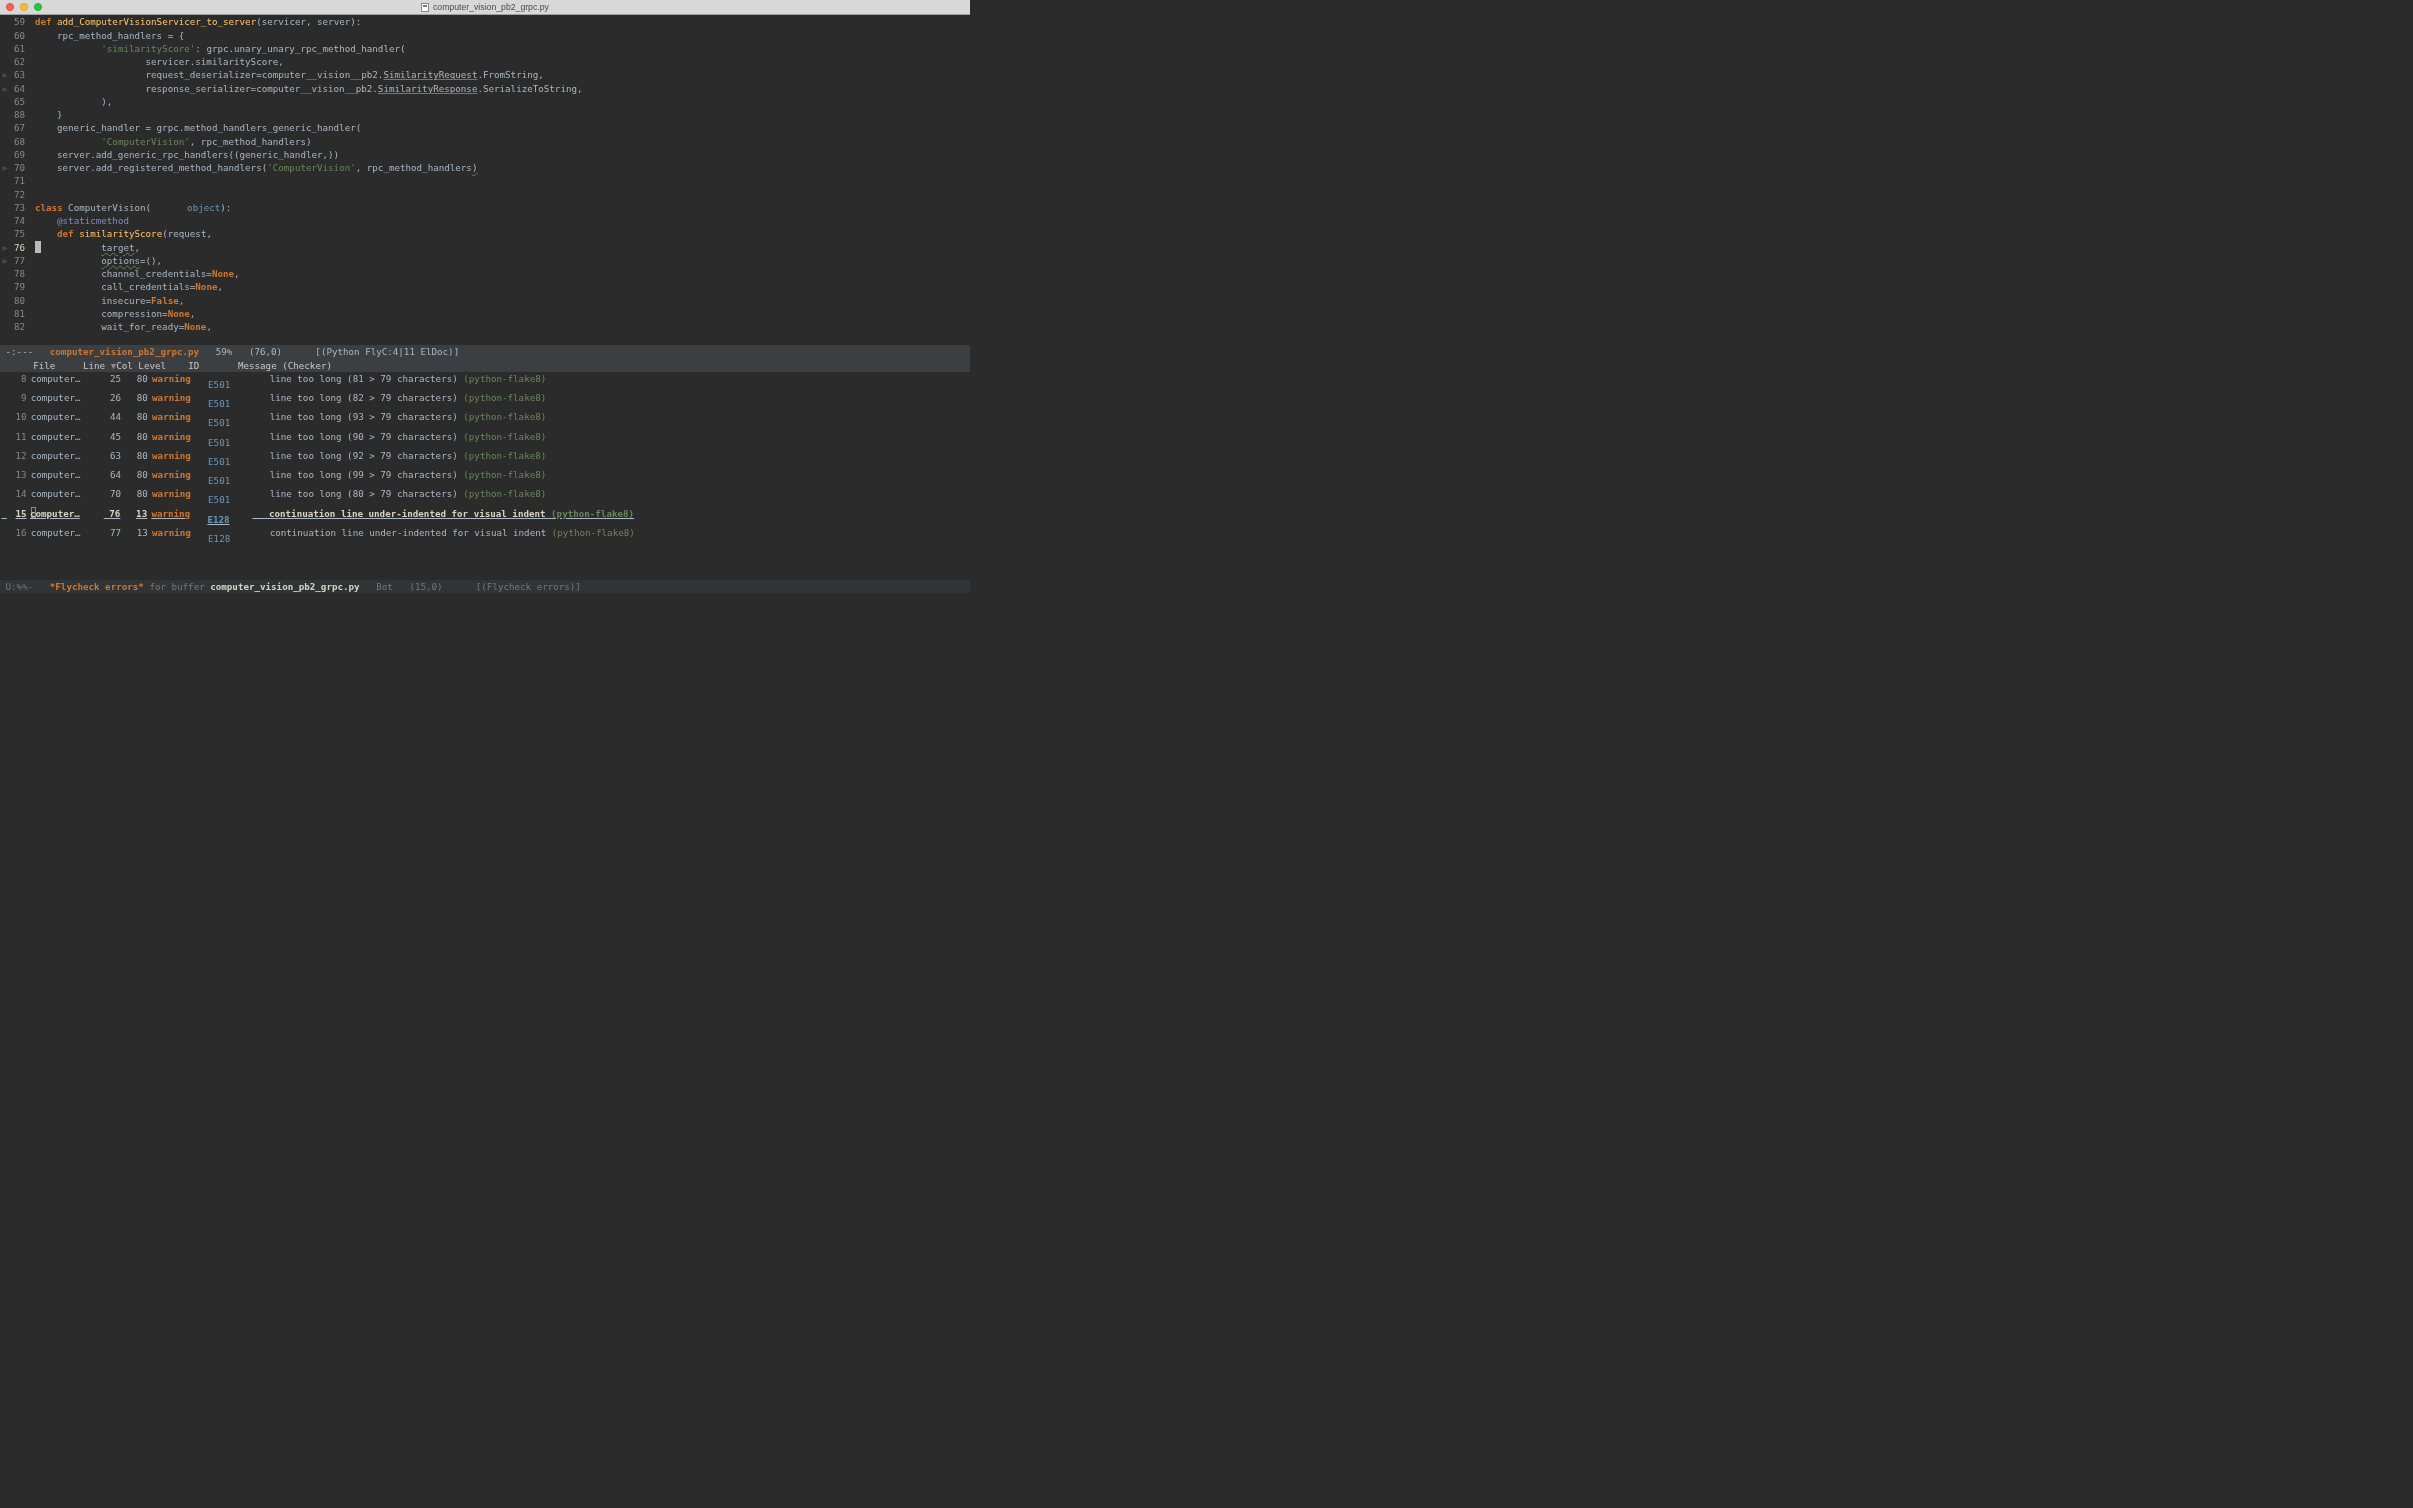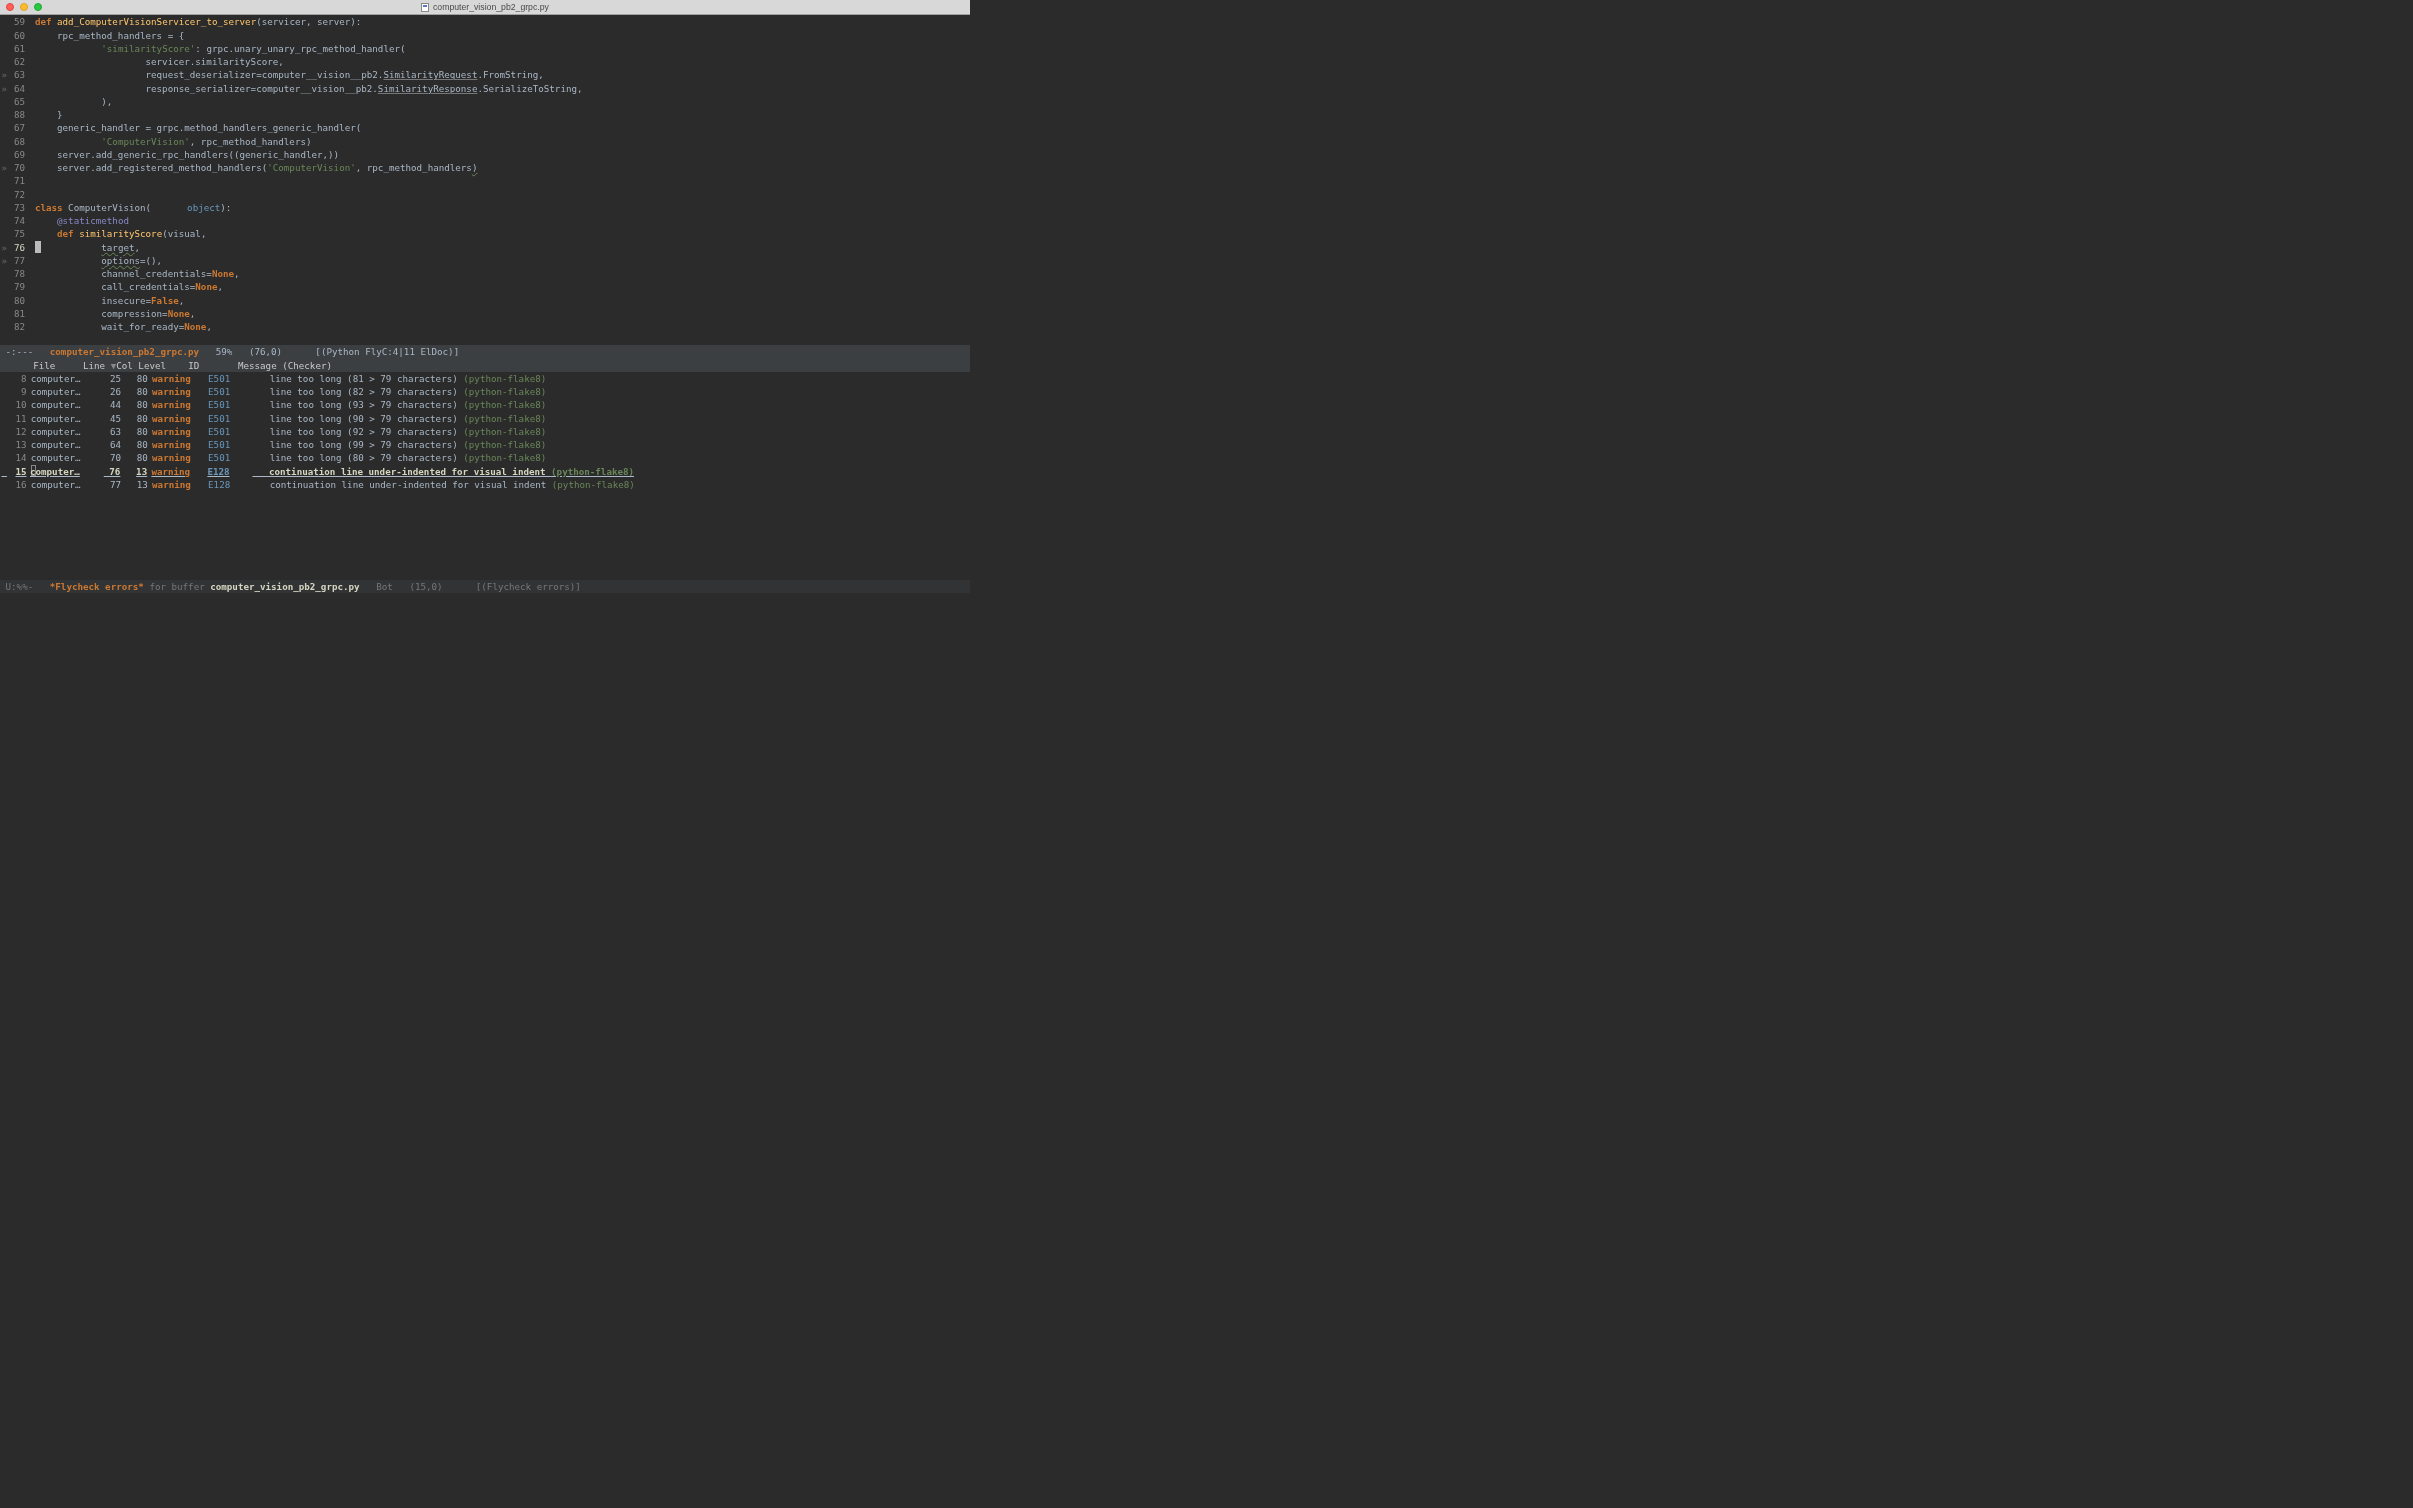--- a/index.html
+++ b/index.html
@@ -98,21 +98,21 @@
   .fly-row .rn { width:22.3px; text-align:right; color:#888; padding-right:4.2px;}
   .fly-row.sel .rn { color:#d6d6c0; }
   .fly-row.sel .fringe { background:#2b2b2b; }
   .fly-row.sel { font-weight:bold;text-decoration:underline; }
   .fly-row .cursor { display:inline-block; width:5.6px; height:11.2px; border:0.7px solid #888; margin-right:-6.3px; vertical-align:text-bottom;}
   .fcell { display:inline-block; }
   .c-file { width:66px; overflow:hidden; color:#a9b7c6; }
   .c-line { width:24.4px; text-align:right; color:#a9b7c6; }
   .c-col  { width:31px; text-align:right; color:#a9b7c6; padding-right:4.2px;}
   .c-lvl  { width:56px; color:#cc7832; font-weight:bold;}
-  .c-id   { width:45px; color:#6897bb; }
+  .c-id   { width:45px; color:#6897bb;margin-top:6px; }
   .c-msg  { color:#a9b7c6; }
   .c-chk  { color:#6a8759; }
   .fly-row.sel .c-file,
   .fly-row.sel .c-line,
   .fly-row.sel .c-col,
   .fly-row.sel .c-msg { color:#d6d6c0; }
   
   .echo { height:13.3px; background:#2b2b2b; }
 </style>
 </head>
@@ -140,21 +140,21 @@
     <div class="code-line"><div class="fringe"> </div><div class="gutter">65</div><div class="code"><span>            ),</span></div></div>
     <div class="code-line"><div class="fringe"> </div><div class="gutter">88</div><div class="code"><span>    }</span></div></div>
     <div class="code-line"><div class="fringe"> </div><div class="gutter">67</div><div class="code"><span>    generic_handler = grpc.method_handlers_generic_handler(</span></div></div>
     <div class="code-line"><div class="fringe"> </div><div class="gutter">68</div><div class="code"><span>            </span><span class="str">'ComputerVision'</span><span>, rpc_method_handlers)</span></div></div>
     <div class="code-line"><div class="fringe"> </div><div class="gutter">69</div><div class="code"><span>    server.add_generic_rpc_handlers((generic_handler,))</span></div></div>
     <div class="code-line"><div class="fringe">»</div><div class="gutter">70</div><div class="code"><span>    server.add_registered_method_handlers(</span><span class="str">'ComputerVision'</span><span>, rpc_method_handlers</span><span class="warn-u">)</span></div></div>
     <div class="code-line"><div class="fringe"> </div><div class="gutter">71</div><div class="code"><span></span></div></div>
     <div class="code-line"><div class="fringe"> </div><div class="gutter">72</div><div class="code"><span></span></div></div>
     <div class="code-line"><div class="fringe"> </div><div class="gutter">73</div><div class="code"><span class="kw">class</span><span> </span><span class="cls">ComputerVision</span><span>(</span><span class="type">object</span><span>):</span></div></div>
     <div class="code-line"><div class="fringe"> </div><div class="gutter">74</div><div class="code"><span>    </span><span class="builtin">@staticmethod</span></div></div>
-    <div class="code-line"><div class="fringe"> </div><div class="gutter">75</div><div class="code"><span>    </span><span class="kw">def</span><span> </span><span class="fn">similarityScore</span><span>(visual,</span></div></div>
+    <div class="code-line"><div class="fringe"> </div><div class="gutter">75</div><div class="code"><span>    </span><span class="kw">def</span><span> </span><span class="fn">similarityScore</span><span>(request,</span></div></div>
     <div class="code-line"><div class="fringe">»</div><div class="gutter cur">76</div><div class="code"><span class="cursor-block"></span><span>            </span><span class="warn-u">target</span><span>,</span></div></div>
     <div class="code-line"><div class="fringe">»</div><div class="gutter">77</div><div class="code"><span>            </span><span class="warn-u">options</span><span>=(),</span></div></div>
     <div class="code-line"><div class="fringe"> </div><div class="gutter">78</div><div class="code"><span>            channel_credentials=</span><span class="kw">None</span><span>,</span></div></div>
     <div class="code-line"><div class="fringe"> </div><div class="gutter">79</div><div class="code"><span>            call_credentials=</span><span class="kw">None</span><span>,</span></div></div>
     <div class="code-line"><div class="fringe"> </div><div class="gutter">80</div><div class="code"><span>            insecure=</span><span class="kw">False</span><span>,</span></div></div>
     <div class="code-line"><div class="fringe"> </div><div class="gutter">81</div><div class="code"><span>            compression=</span><span class="kw">None</span><span>,</span></div></div>
     <div class="code-line"><div class="fringe"> </div><div class="gutter">82</div><div class="code"><span>            wait_for_ready=</span><span class="kw">None</span><span>,</span></div></div>
   </div>
 
 <div class="modeline">

